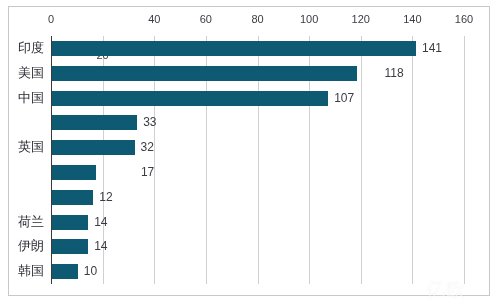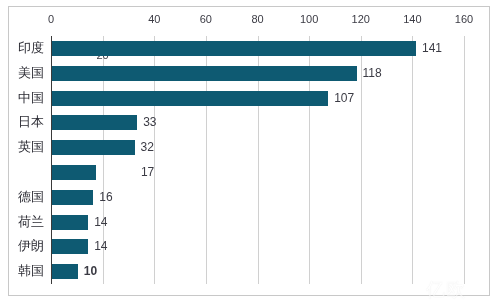--- a/index.html
+++ b/index.html
@@ -146,60 +146,58 @@
       </div>
     <div id="rows">
         <div class="row" style="top: 0px;">
           <div class="cat-label">印度</div>
           <div class="bar" style="width: 363.956px; background: rgb(14, 90, 114);"></div>
           <div class="bar-value" style="left: 370.956px;">141</div>
         </div>
         <div class="row" style="top: 24.8px; text-align: center;">
           <div class="cat-label">美国</div>
           <div class="bar" style="width: 304.587px; background: rgb(14, 90, 114);"></div>
-          <div class="bar-value" style="left: 311.587px;">118</div>
+          <div class="bar-value" style="left: 311.587px; padding-left: 22px;">118</div>
         </div>
         <div class="row" style="top: 49.6px;">
           <div class="cat-label">中国</div>
           <div class="bar" style="width: 276.194px; background: rgb(14, 90, 114);"></div>
           <div class="bar-value" style="left: 283.194px;">107</div>
         </div>
         <div class="row" style="top: 74.4px;">
-          <div class="cat-label">日本</div>
           <div class="bar" style="width: 85.1812px; background: rgb(14, 90, 114);"></div>
           <div class="bar-value" style="left: 92.1812px;">33</div>
         </div>
         <div class="row" style="top: 99.2px;">
           <div class="cat-label">英国</div>
           <div class="bar" style="width: 82.6px; background: rgb(14, 90, 114);"></div>
           <div class="bar-value" style="left: 89.6px;">32</div>
         </div>
         <div class="row" style="top: 124px;">
           <div class="bar" style="width: 43.8812px; background: rgb(14, 90, 114);"></div>
           <div class="bar-value" style="left: 50.8812px; margin-left: 39px;">17</div>
         </div>
         <div class="row" style="top: 148.8px;">
-          <div class="cat-label">德国</div>
           <div class="bar" style="width: 41.3px; background: rgb(14, 90, 114);"></div>
-          <div class="bar-value" style="left: 48.3px;">16</div>
+          <div class="bar-value" style="left: 48.3px;">12</div>
         </div>
         <div class="row" style="top: 173.6px;">
           <div class="cat-label">荷兰</div>
           <div class="bar" style="width: 36.1375px; background: rgb(14, 90, 114);"></div>
           <div class="bar-value" style="left: 43.1375px;">14</div>
         </div>
         <div class="row" style="top: 198.4px;">
           <div class="cat-label">伊朗</div>
           <div class="bar" style="width: 36.1375px; background: rgb(14, 90, 114);"></div>
           <div class="bar-value" style="left: 43.1375px;">14</div>
         </div>
         <div class="row" style="top: 223.2px;">
           <div class="cat-label">韩国</div>
           <div class="bar" style="width: 25.8125px; background: rgb(14, 90, 114);"></div>
-          <div class="bar-value" style="left: 32.8125px; font-weight: bold;">10</div>
+          <div class="bar-value" style="left: 32.8125px;">10</div>
         </div>
       </div>
   </div>
 </div>
 
 <div id="watermark">
   <div class="wm-text">亿欧</div>
 </div>
 
 </body></html>

